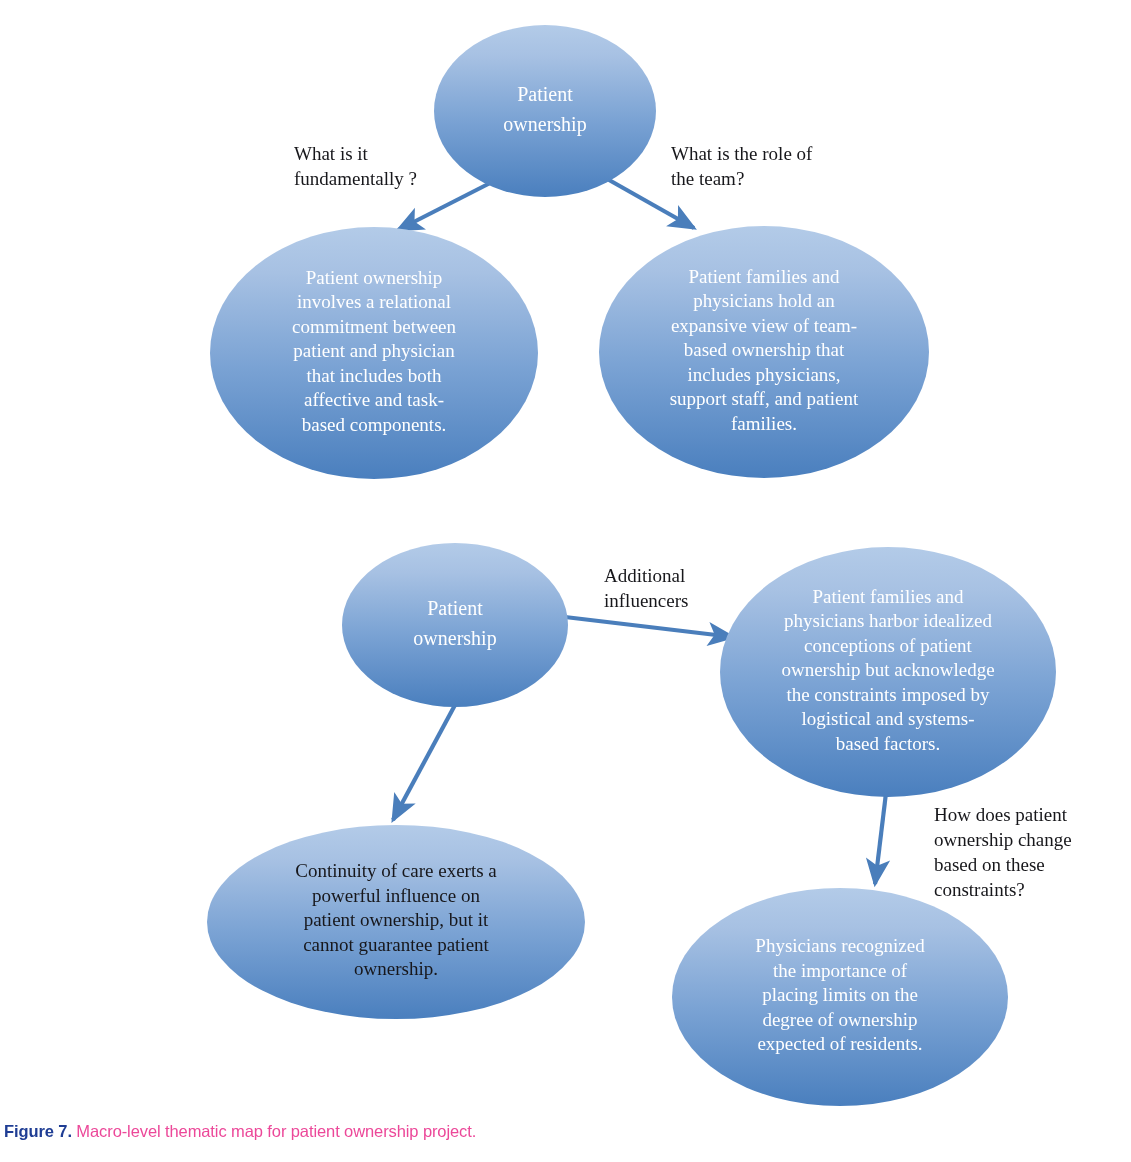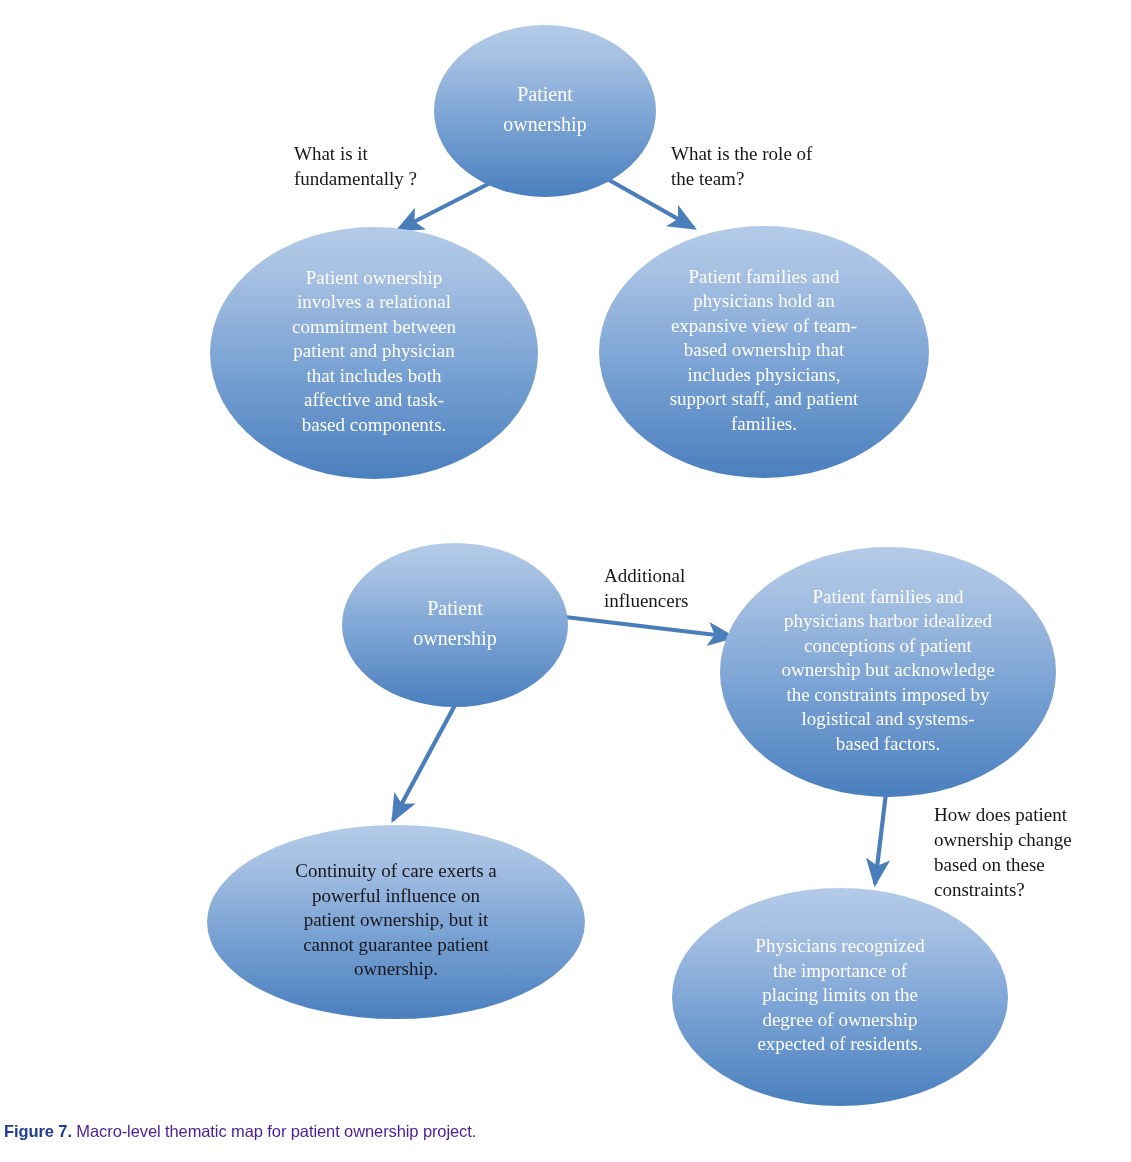--- a/index.html
+++ b/index.html
@@ -49,21 +49,21 @@
     font-size: 16.5px;
     color: #1b1b1b;
     letter-spacing: -0.1px;
     white-space: nowrap;
   }
   .caption-bar .fig-no {
     color: #1f3d94;
     font-weight: bold;
   }
   .caption-bar .fig-text {
-    color: #4c1d95;
+    color: #ec4899;
   }
 </style>
 </head>
 <body>
 
 <div id="figure-root">
 
   <svg id="diagram" viewBox="0 0 1131 1110" xmlns="http://www.w3.org/2000/svg">
     <defs>
       <linearGradient id="ellipseFill" x1="0" y1="0" x2="0" y2="1">

